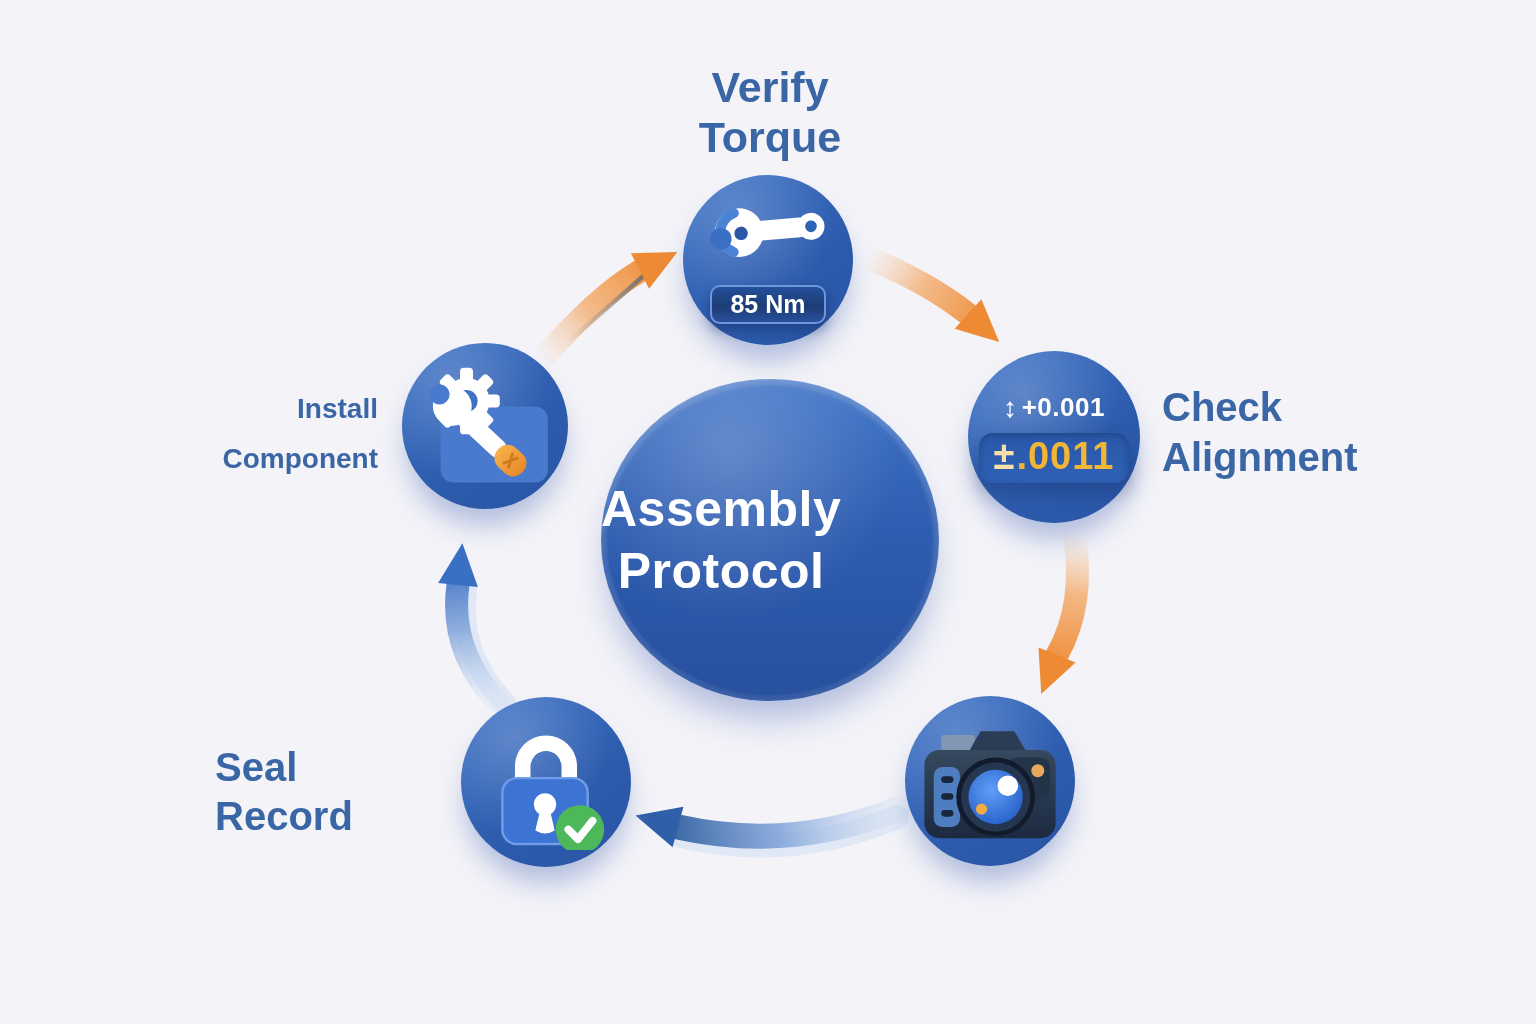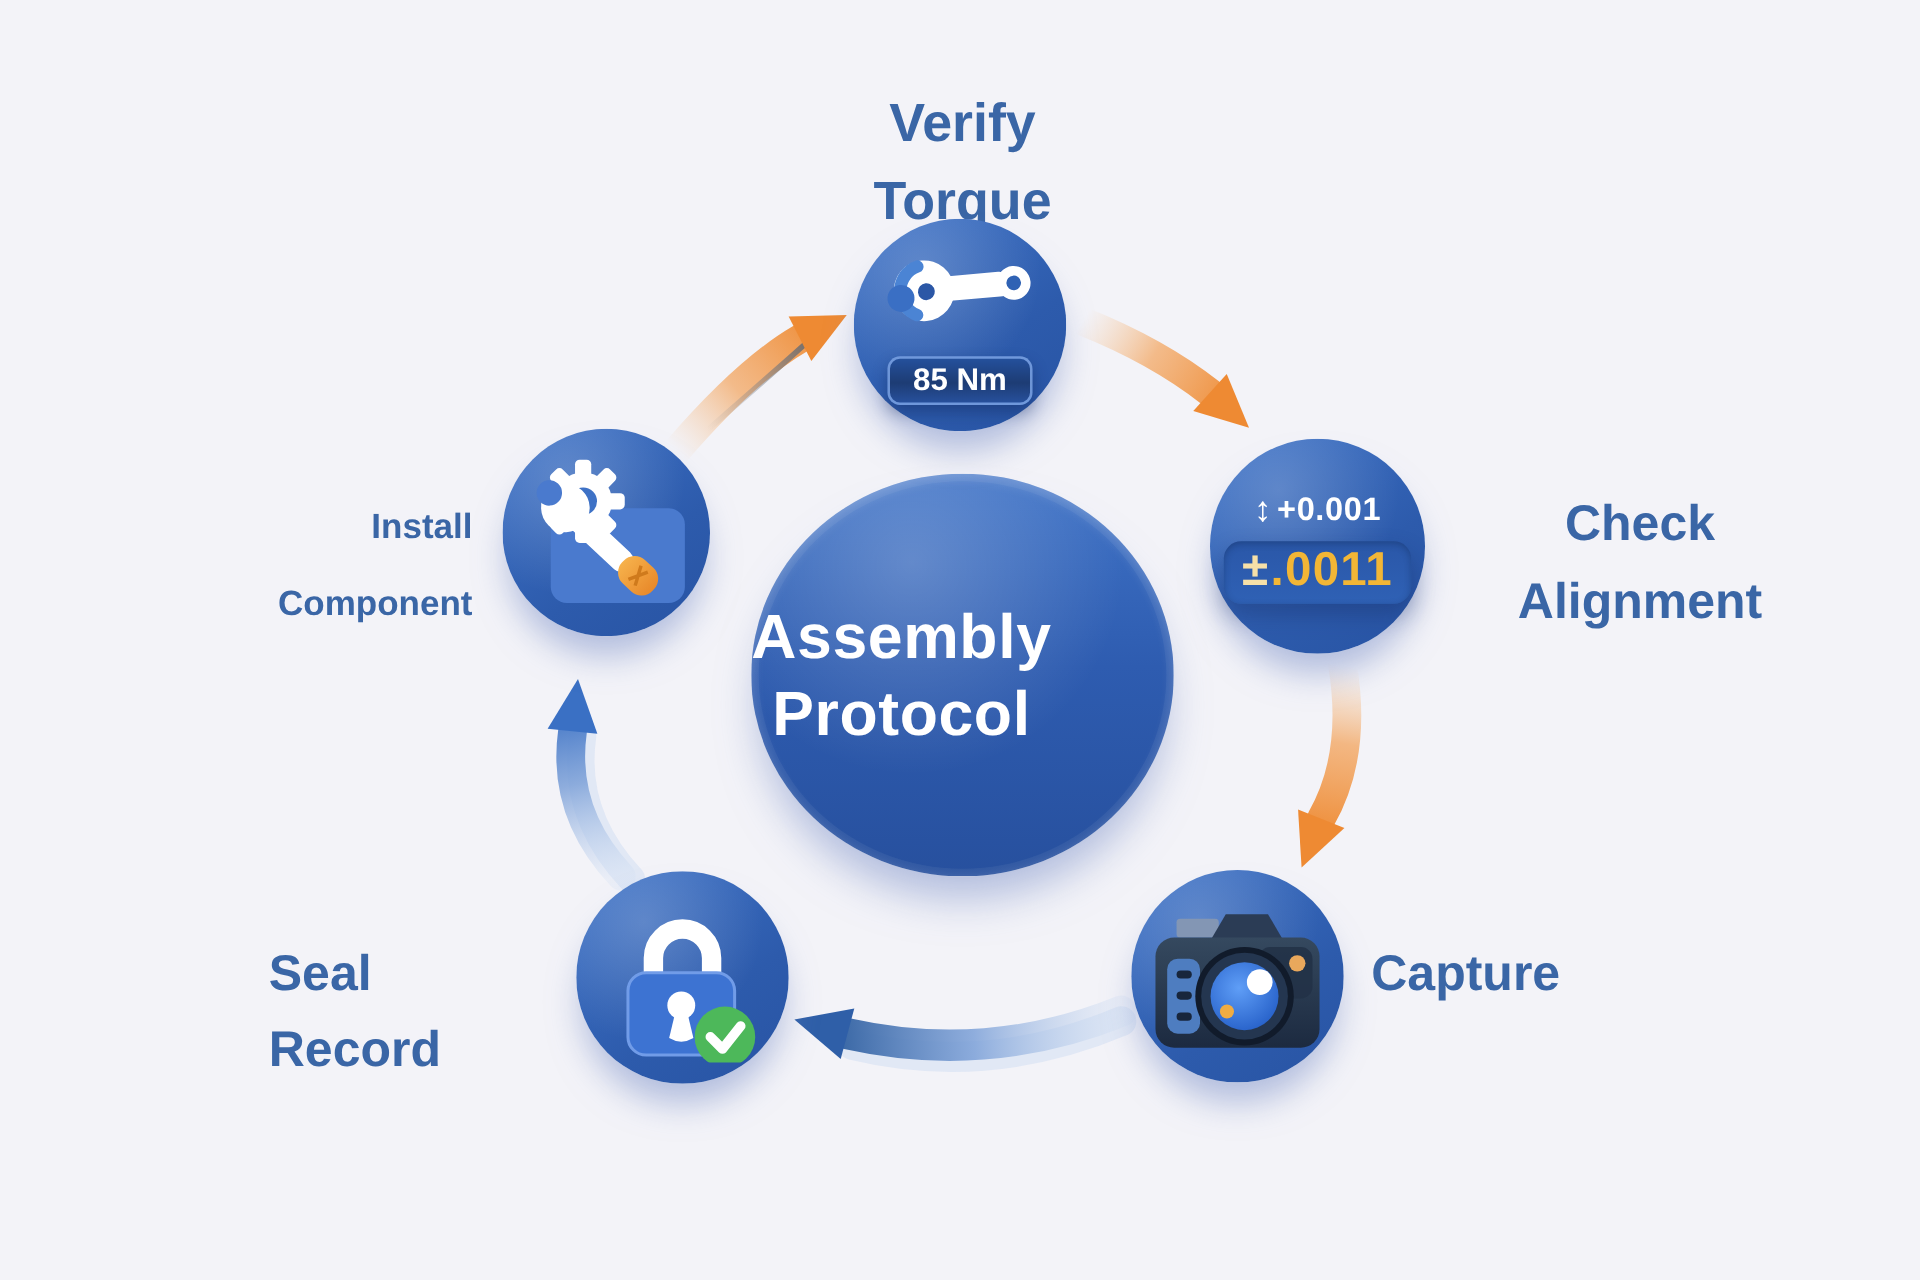--- a/index.html
+++ b/index.html
@@ -35,23 +35,23 @@
     display:flex; flex-direction:column; align-items:center; justify-content:center;
   }
   .circle.verify  { left:683px; top:175px; width:170px; height:170px; gap:18px; }
   .circle.check   { left:968px; top:351px; width:172px; height:172px; gap:9px; }
   .circle.capture { left:905px; top:696px; width:170px; height:170px; }
   .circle.seal    { left:461px; top:697px; width:170px; height:170px; }
   .circle.install { left:402px; top:343px; width:166px; height:166px; }
 
   
   .label { position:absolute; color:var(--label-text,#3a66a6); font-weight:bold; }
-  .label span { display:block;margin-top:12px; }
+  .label span { display:block; }
   .label.verify  { left:595px; top:62px;  width:350px; text-align:center; font-size:43px; line-height:50px; }
-  .label.check   { left:1162px; top:382px; width:300px; text-align:center;  font-size:40px; line-height:50px; }
+  .label.check   { left:1162px; top:382px; width:300px; text-align:left;  font-size:40px; line-height:50px; }
   .label.capture { left:1097px; top:743px; width:260px; text-align:left;  font-size:40px; line-height:49px; }
   .label.seal    { left:215px; top:743px; width:222px; text-align:left; font-size:40px; line-height:49px; }
   .label.install { left:118px; top:384px; width:260px; text-align:right; font-size:28px; line-height:50px; }
 
   
   .torque-badge {
     margin-top:2px;
     background:linear-gradient(180deg,#24509c 0%, #1d3c74 55%, #27509c 100%);
     border:2px solid rgba(125,165,230,0.85);
     border-radius:10px;
@@ -205,21 +205,20 @@
       <rect x="28" y="88" width="13" height="7" rx="3.5" fill="#18263c"></rect>
       <rect x="28" y="106" width="13" height="7" rx="3.5" fill="#18263c"></rect>
       <circle cx="86" cy="92" r="42" fill="#111b2b"></circle>
       <circle cx="86" cy="92" r="37" fill="#243650"></circle>
       <circle cx="86" cy="92" r="29" fill="url(#lensG)"></circle>
       <circle cx="99" cy="80" r="11" fill="#ffffff"></circle>
       <circle cx="71" cy="105" r="6" fill="#f0ac42"></circle>
     </svg>
   </div>
   <div class="label capture">
-    <span>Capture</span>
   </div>
 
   <div class="circle seal">
     <svg width="128" height="136" viewBox="0 0 132 140">
       <path d="M42,80 L42,54 A24 24 0 0 1 90,54 L90,80" fill="none" stroke="#ffffff" stroke-width="16"></path>
       <rect x="21" y="66" width="88" height="68" rx="15" fill="#3d73d2" stroke="#719ce8" stroke-width="2.5"></rect>
       <circle cx="65" cy="93" r="11.5" fill="#ffffff"></circle>
       <path d="M60,99 L55,120 Q65,126 75,120 L70,99 Z" fill="#ffffff"></path>
       <g>
         <circle cx="101" cy="119" r="25" fill="#4db85a"></circle>

